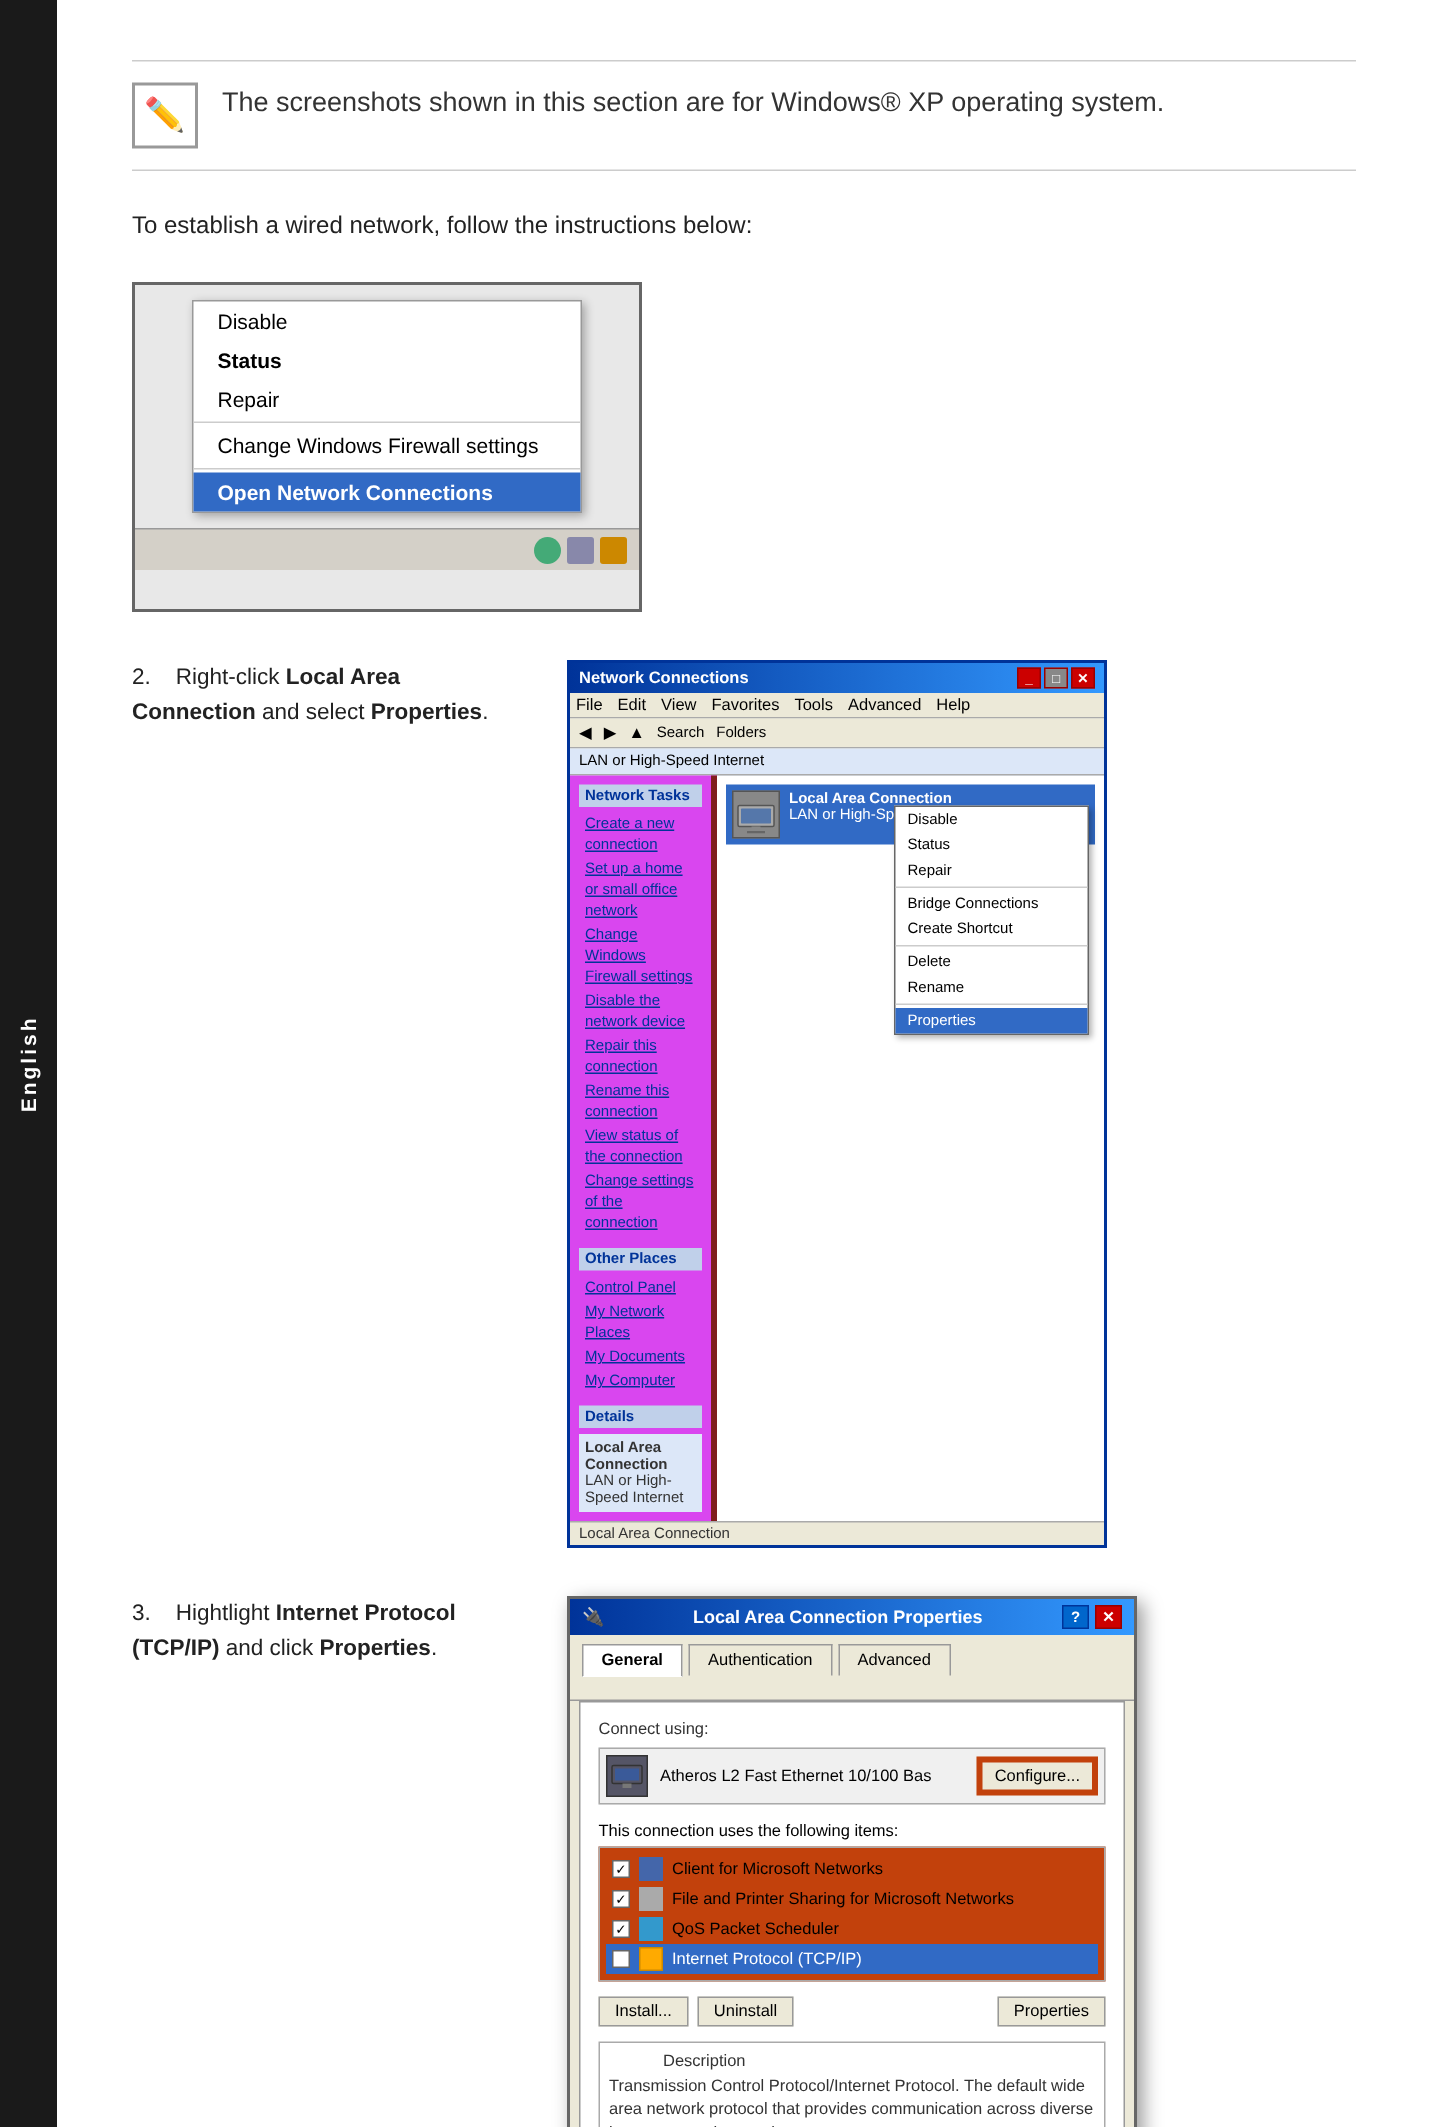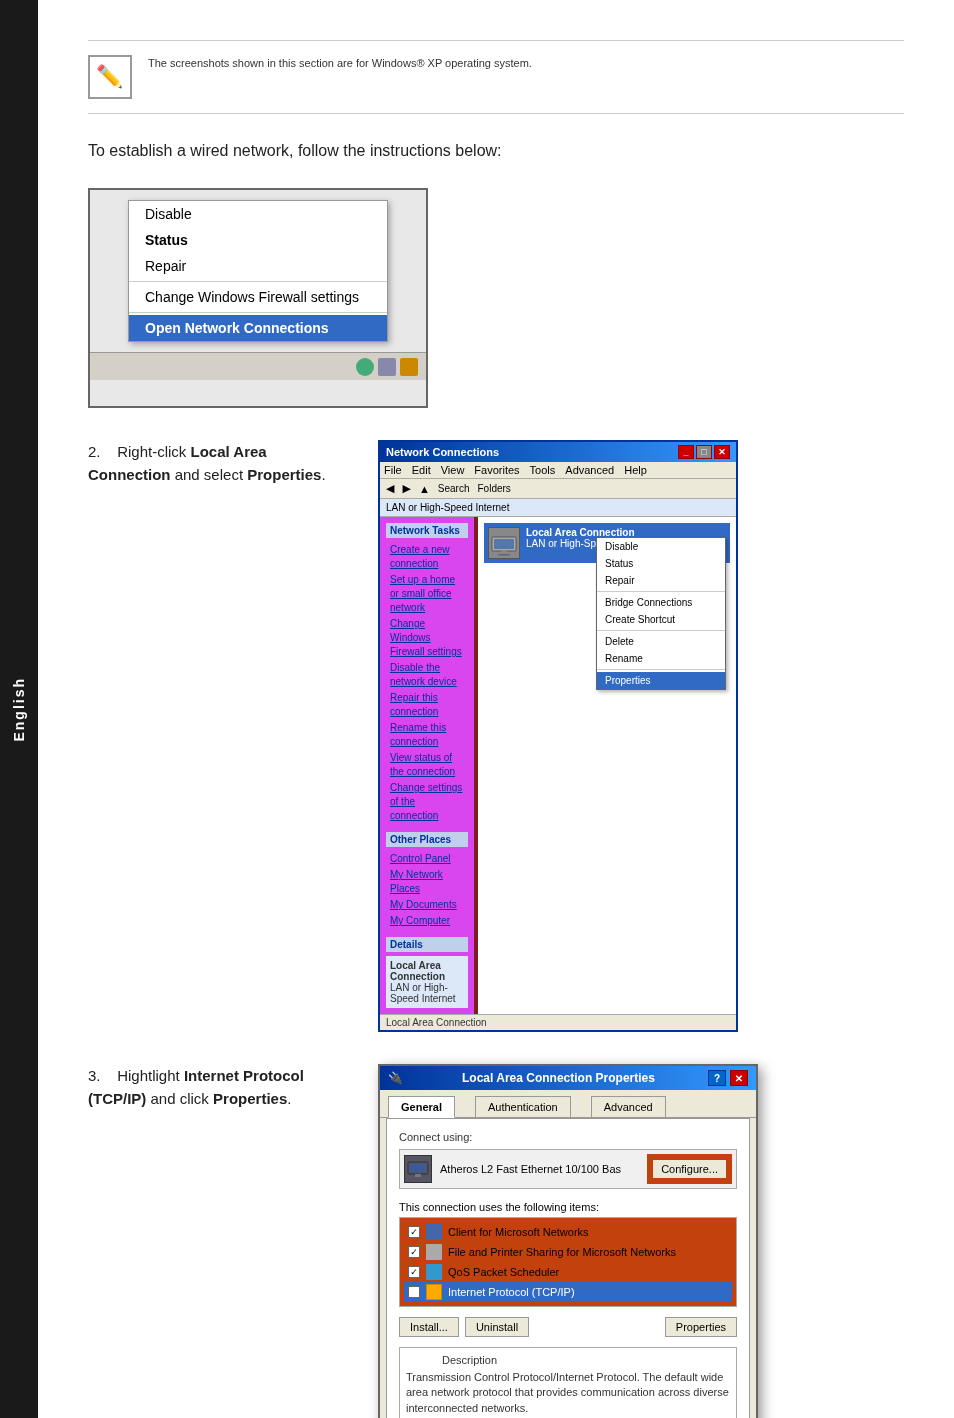--- a/index.html
+++ b/index.html
@@ -63,21 +63,21 @@
       height: 44px;
       border: 2px solid #999;
       flex-shrink: 0;
       display: flex;
       align-items: center;
       justify-content: center;
       font-size: 22px;
       color: #555;
     }
     .notice-text {
-      font-size: 11px;
+      font-size: 18px;
       color: #333;
       line-height: 1.5;
     }
 
     
     .intro-text {
       font-size: 16px;
       color: #222;
       margin-bottom: 28px;
     }
@@ -376,22 +376,22 @@
       color: #fff;
       font-size: 10px;
       text-align: center;
       line-height: 15px;
       cursor: pointer;
       margin-right: 2px;
     }
 
     .props-tabs {
       display: flex;
-      gap: 20px;
-      padding: 6px 8px 0;
+      gap: 4px;
+      padding: 6px 8px 16px;
       background: #ece9d8;
       border-bottom: 1px solid #999;
     }
 
     .props-tab {
       padding: 4px 12px;
       background: #ece9d8;
       border: 1px solid #999;
       border-bottom: none;
       font-size: 11px;
@@ -442,21 +442,21 @@
 
     .props-adapter-name {
       flex: 1;
       font-size: 11px;
     }
 
     .props-configure-btn {
       padding: 3px 8px;
       font-size: 11px;
       background: #ece9d8;
-      border: 6px solid #c2410c;
+      border: 4px solid #c2410c;
       cursor: pointer;
     }
 
     .props-items-label {
       font-size: 11px;
       margin-bottom: 4px;
     }
 
     .props-items-list {
       border: 1px solid #aaa;

